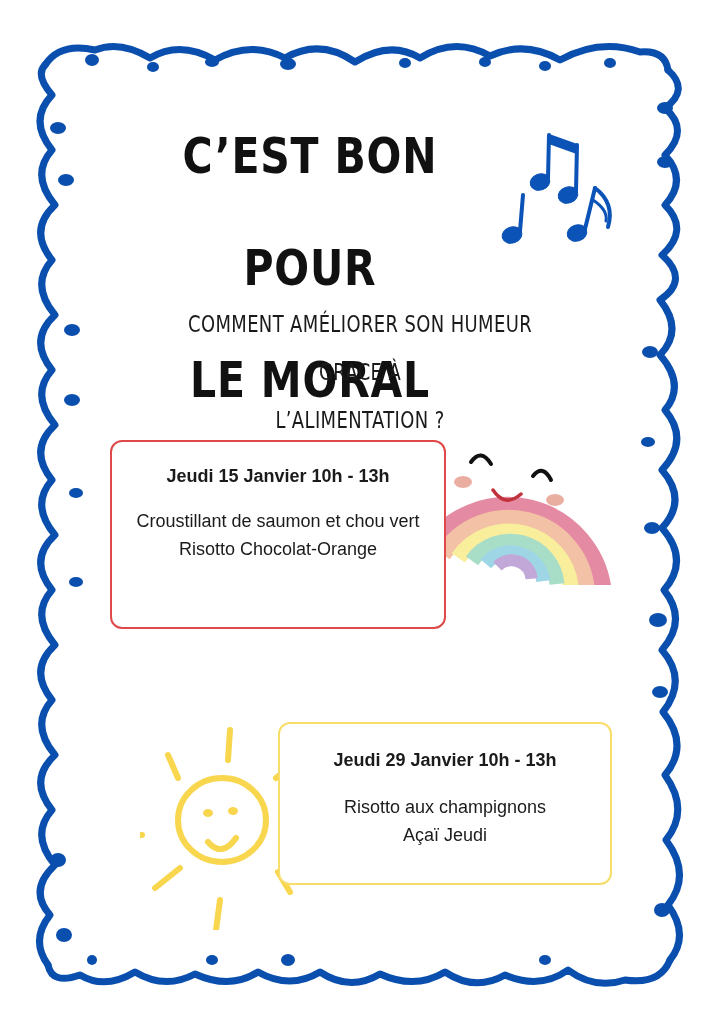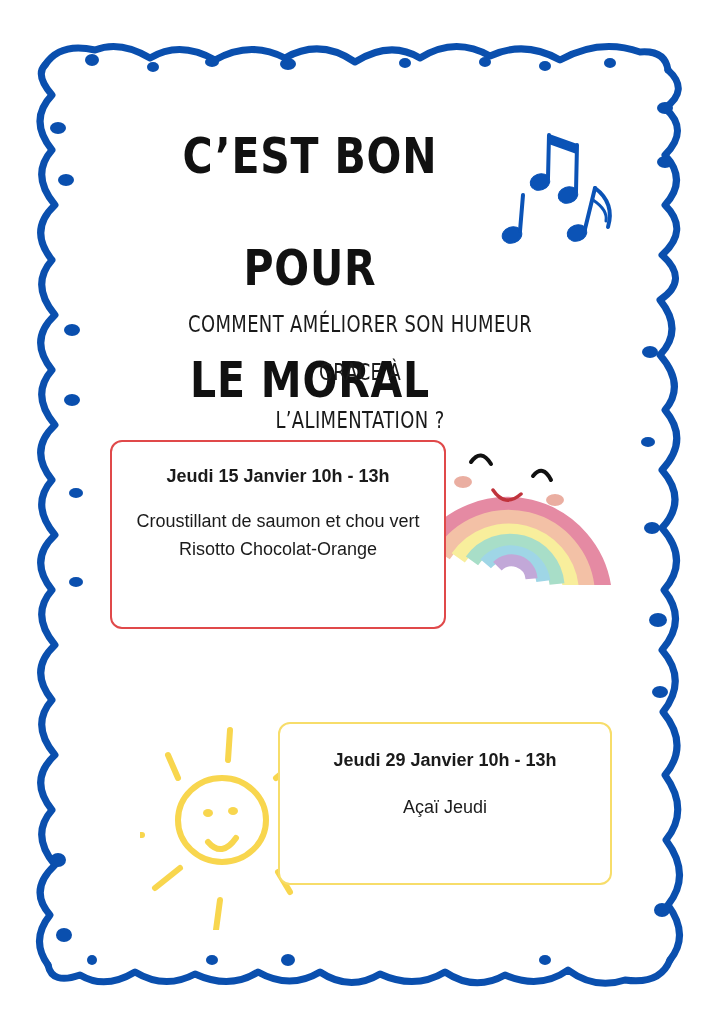--- a/index.html
+++ b/index.html
@@ -163,14 +163,15 @@
 </svg>
 
 <div class="card card-1">
   <div class="date">Jeudi 15 Janvier 10h - 13h</div>
   <div class="dish">Croustillant de saumon et chou vert</div>
   <div class="dish">Risotto Chocolat-Orange</div>
 </div>
 
 <div class="card card-2">
   <div class="date">Jeudi 29 Janvier 10h - 13h</div>
+  <div class="dish">Risotto aux champignons</div>
   <div class="dish">Açaï Jeudi</div>
 </div>
 
 </body></html>

